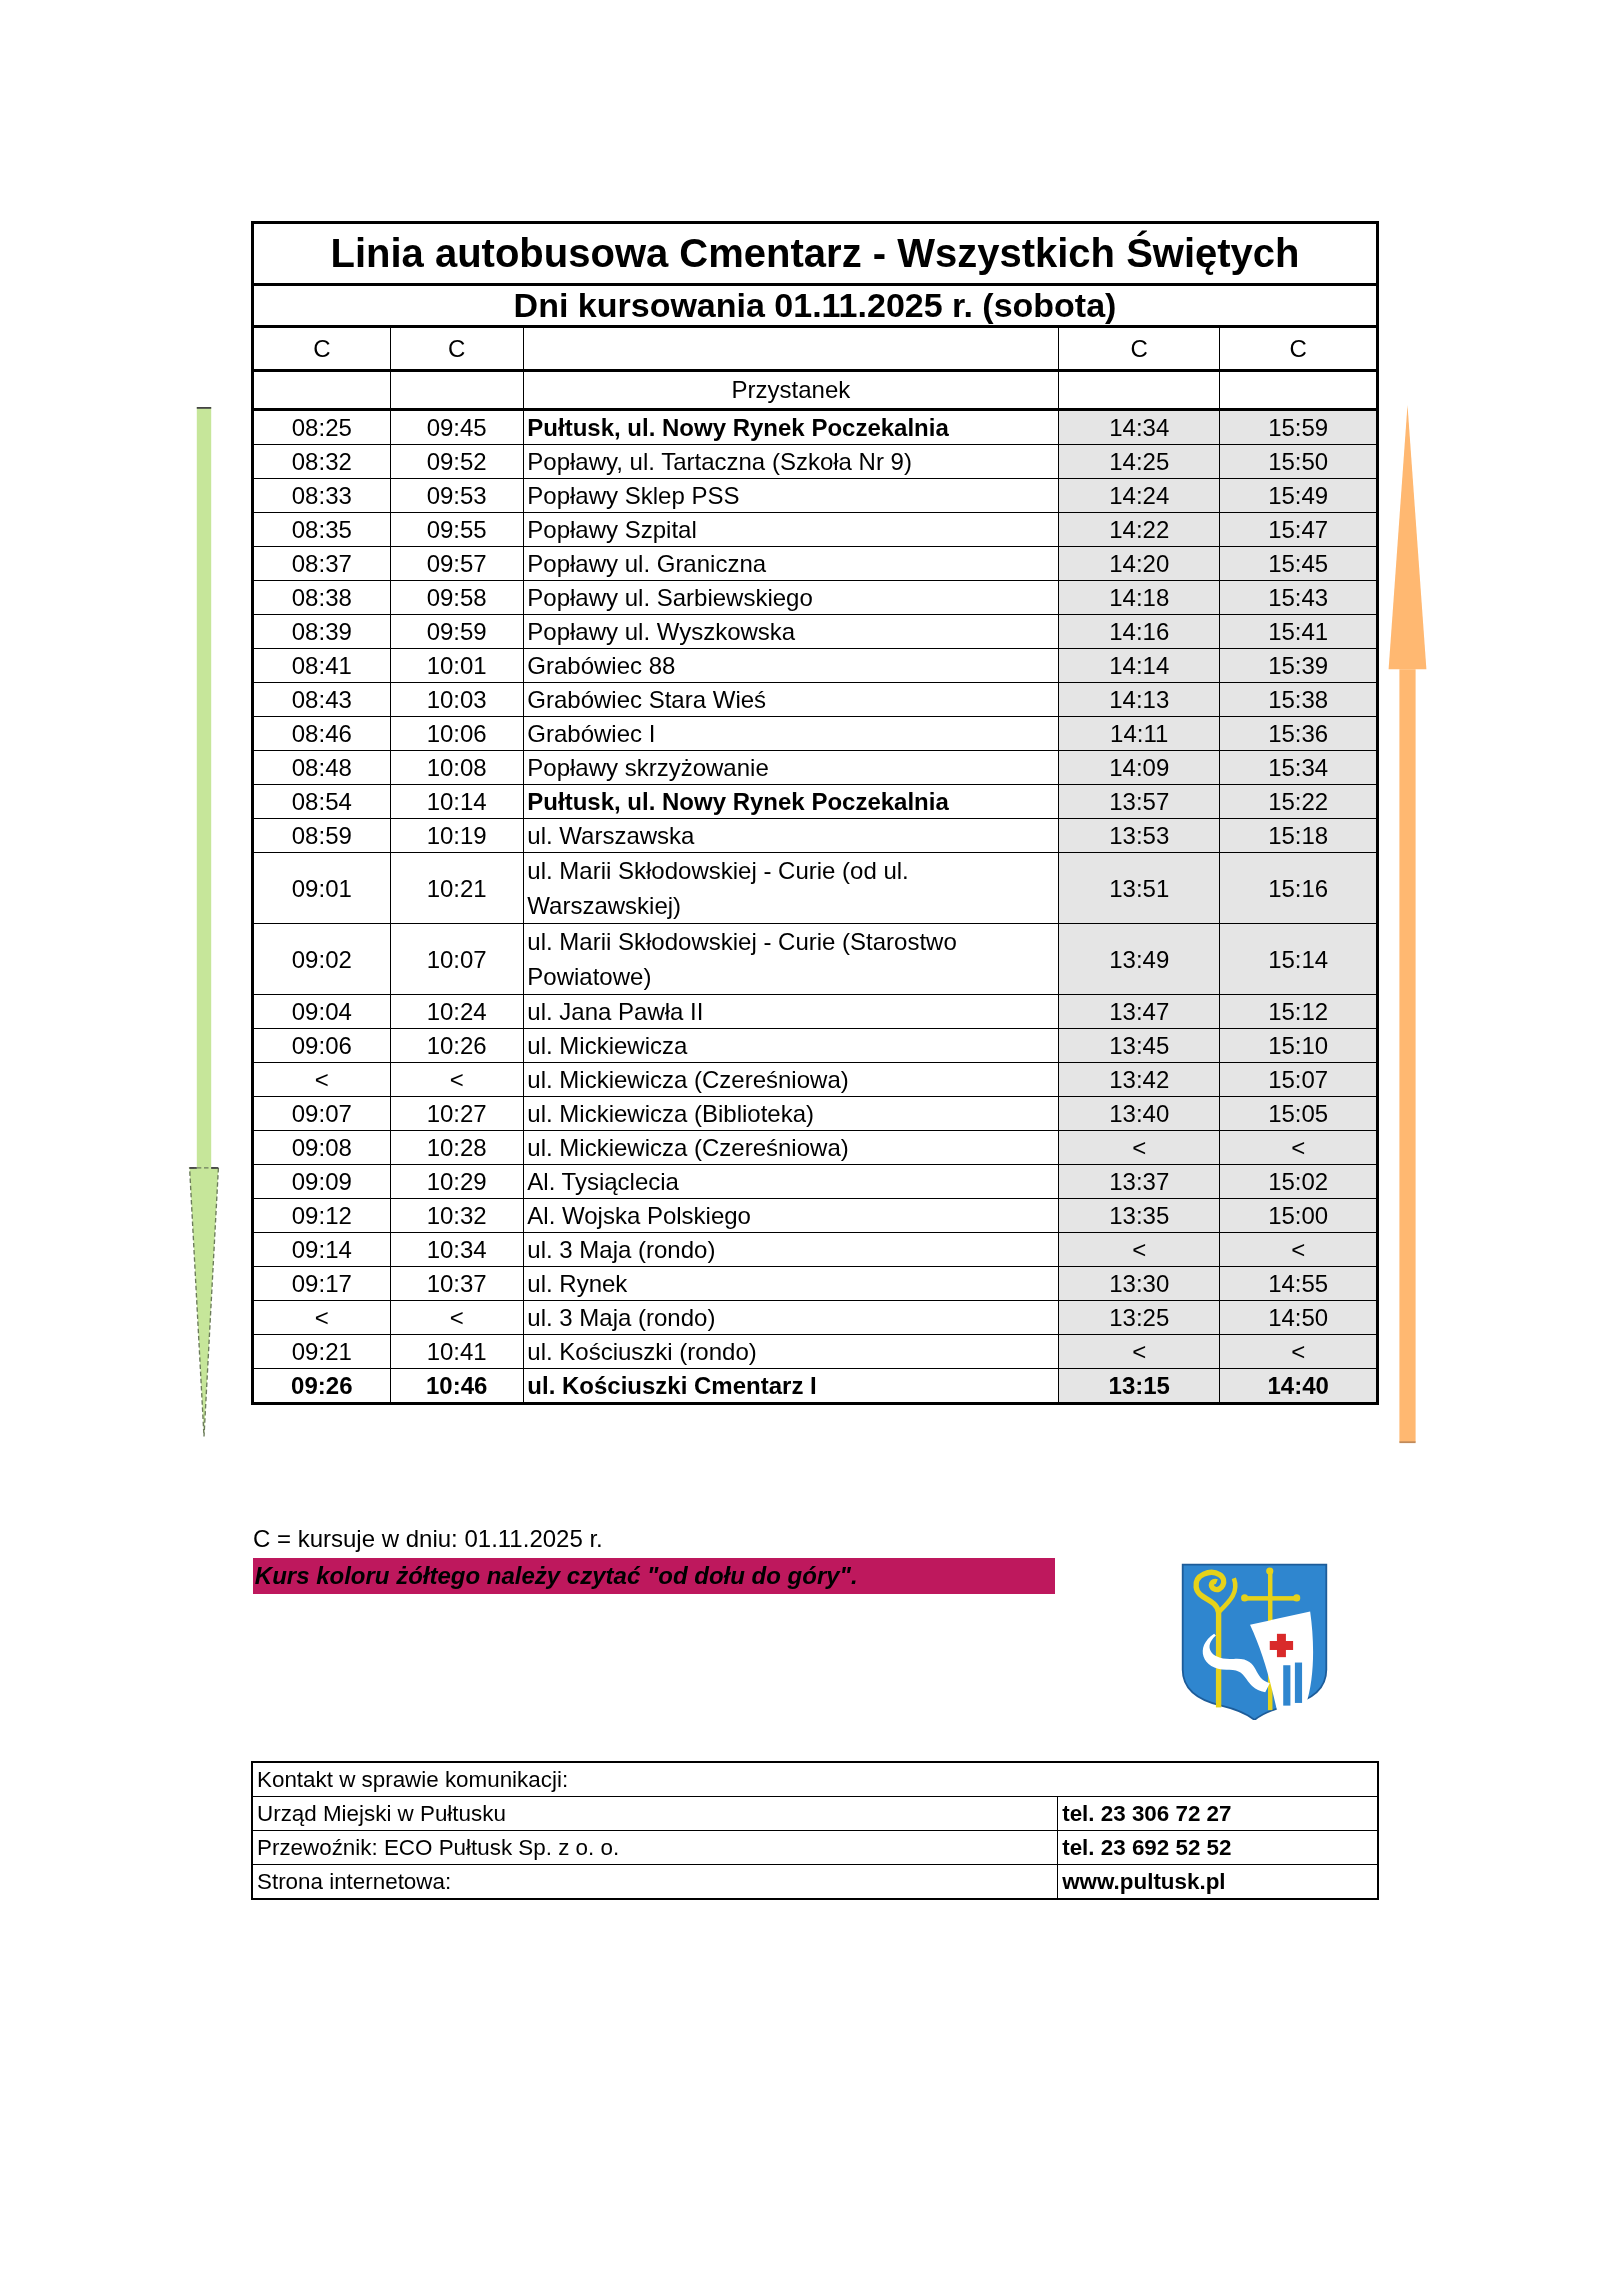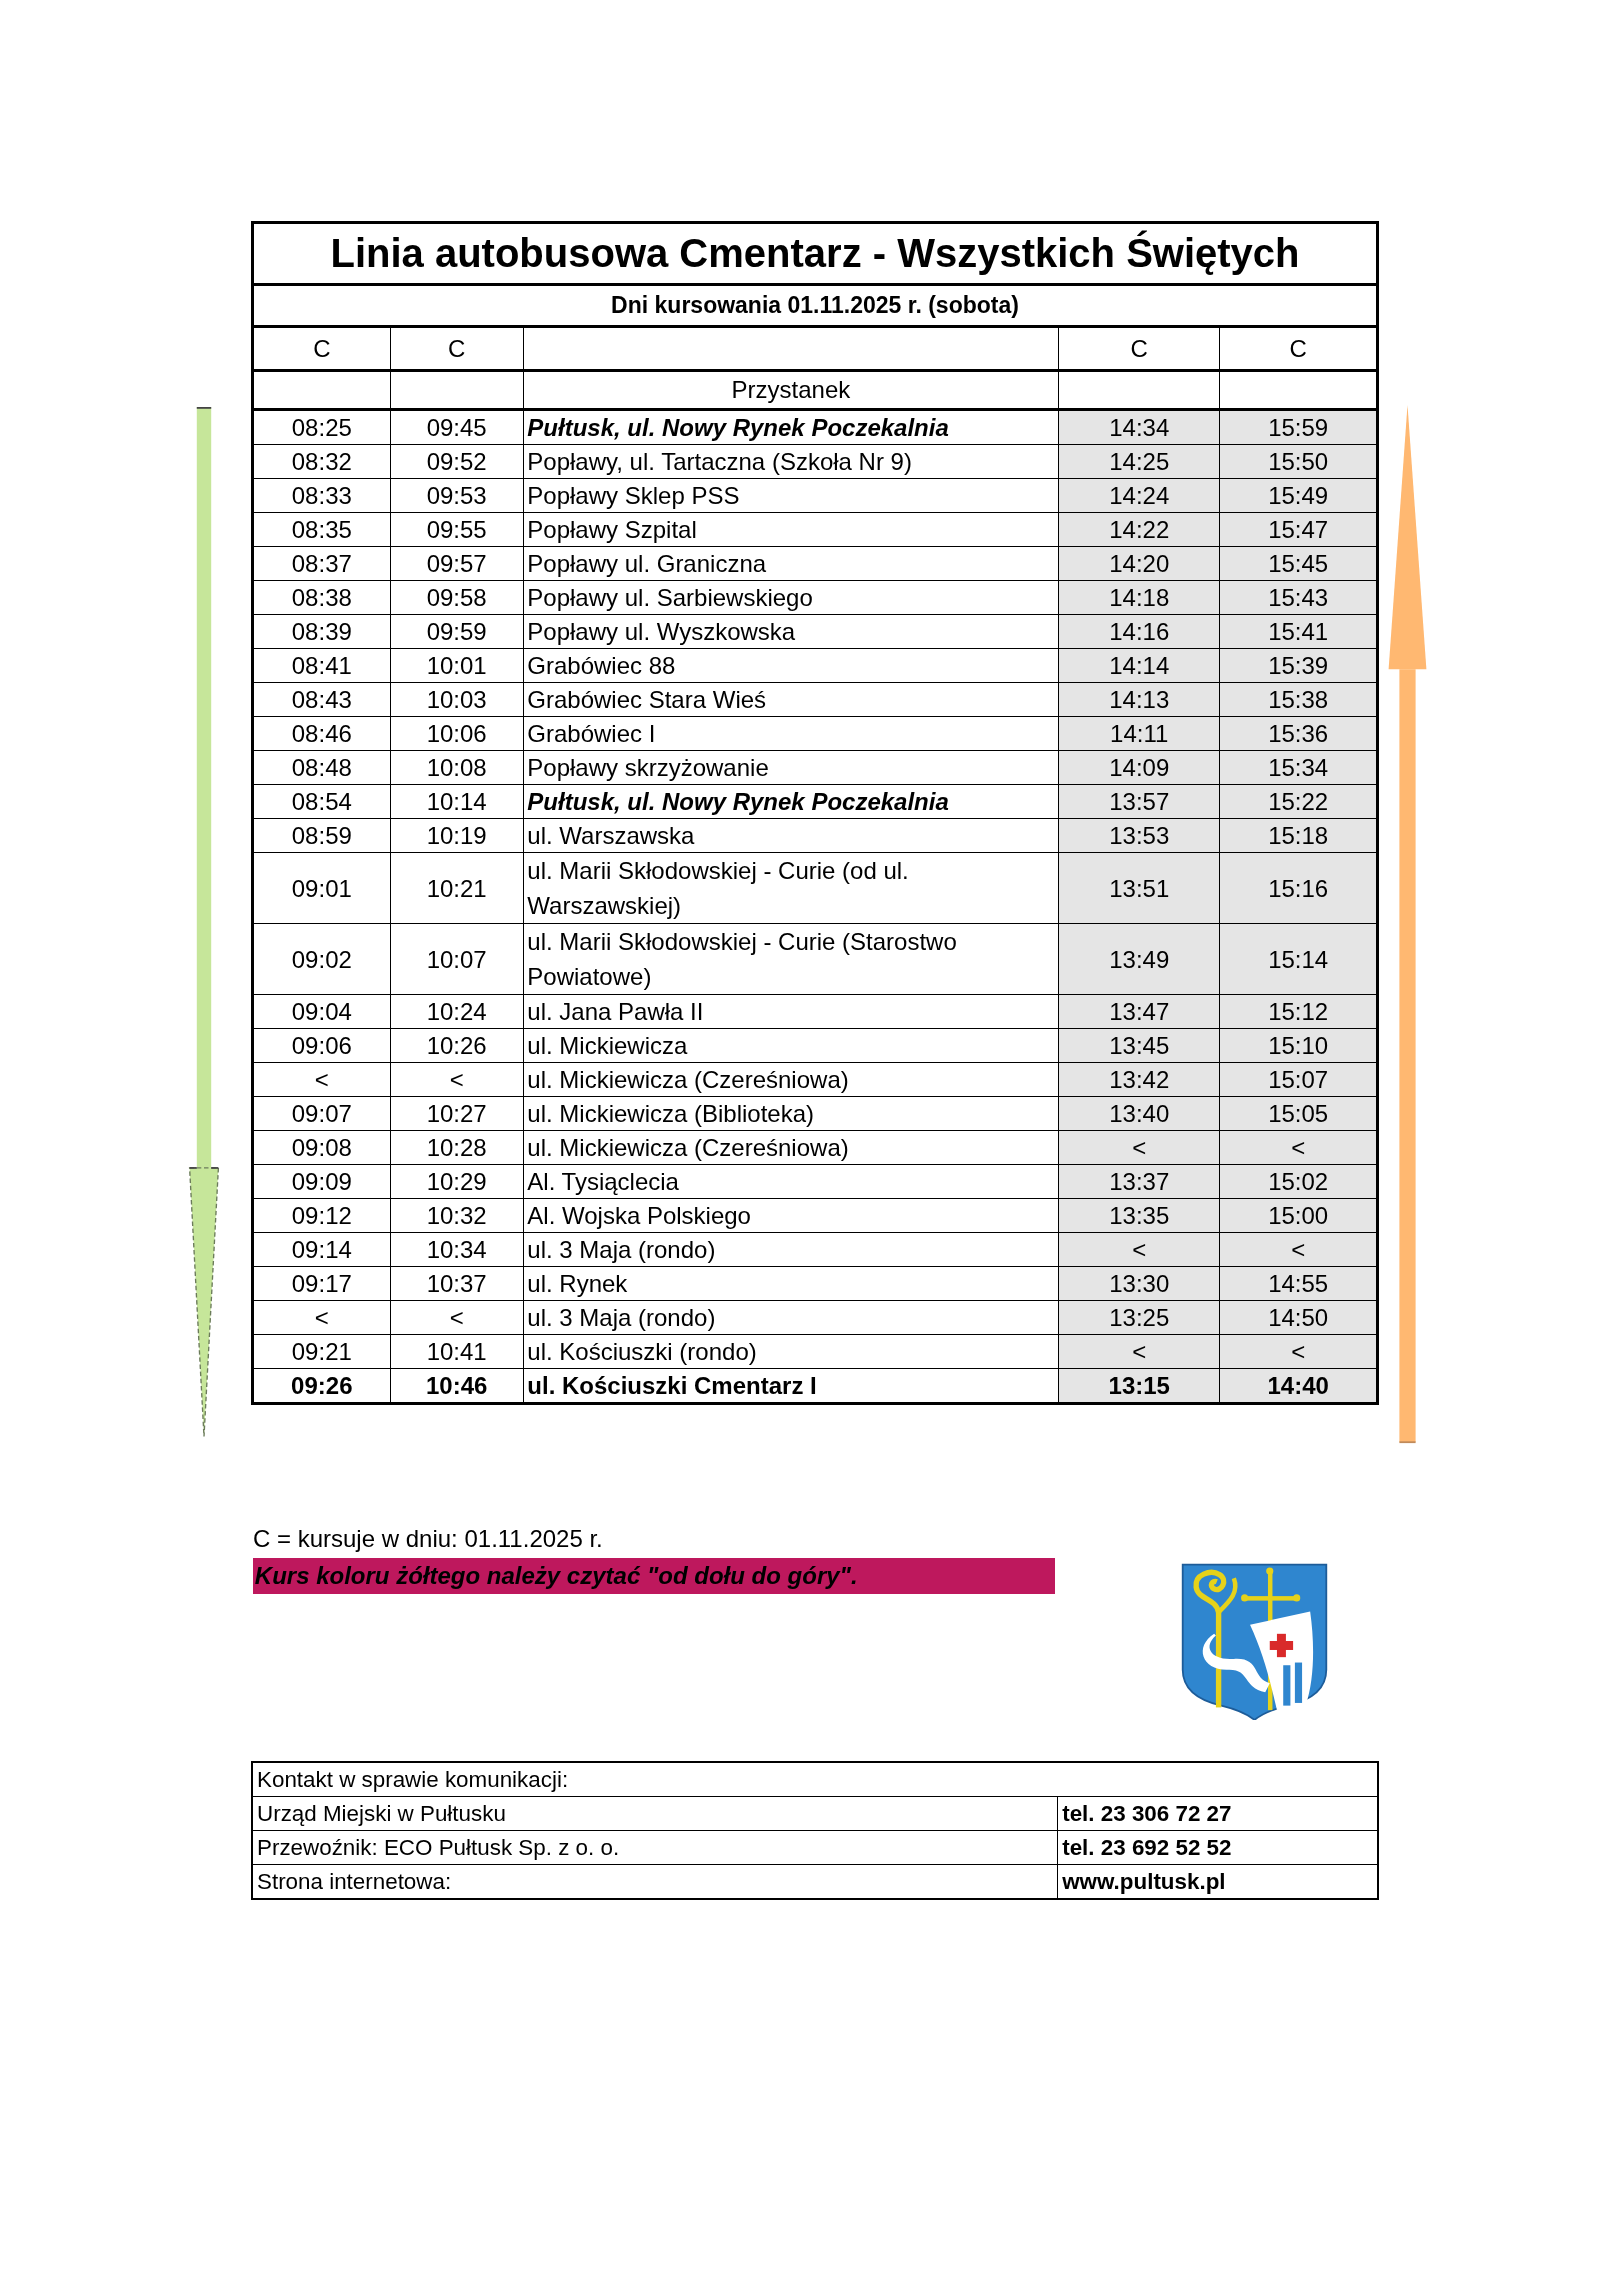--- a/index.html
+++ b/index.html
@@ -12,37 +12,37 @@
       border: 3.6px solid #000; box-sizing: border-box;
     }
     .title-row {
       height: 59px; border-bottom: 3.6px solid #000;
       display: flex; align-items: center; justify-content: center;
       font-weight: bold; font-size: 40px; letter-spacing: 0px;
     }
     .subtitle-row {
       height: 39px; border-bottom: 3.6px solid #000;
       display: flex; align-items: center; justify-content: center;
-      font-weight: bold; font-size: 23px;
+      font-weight: bold; font-size: 34px;
     }
     table.tt { border-collapse: collapse; width: 100%; table-layout: fixed; }
     table.tt td {
       border: 1.8px solid #000; padding: 0 3.6px; font-size: 24px;
       height: 33px; line-height: 33px; text-align: center; white-space: nowrap;
       overflow: hidden;
     }
     table.tt tr > td:first-child { border-left: none; }
     table.tt tr > td:last-child { border-right: none; }
     table.tt tr.hdr-c td { height: 41px; line-height: 41px; border-top: none; border-bottom: 3.6px solid #000; }
     table.tt tr.hdr-p td { height: 36px; line-height: 36px; border-bottom: 3.6px solid #000; }
     table.tt td.stop { text-align: left; padding-left: 3.6px; }
     table.tt td.yel { background: #e5e5e5; }
     table.tt tr.double td { height: 70px; line-height: 35px; }
     table.tt tr.double td.stop { white-space: normal; }
-    table.tt tr.bold-italic td.stop { font-weight: bold; font-style: italic; }
+    table.tt tr.bold-italic td.stop { font-weight: bold; }
     table.tt tr.final td { font-weight: bold; }
     table.tt tr:last-child td { border-bottom: none; }
     col.c1 { width: 136px; } col.c2 { width: 133px; } col.c3 { width: 535px; }
     col.c4 { width: 161px; } col.c5 { width: 156px; }
 
     .arrow-down { position: absolute; left: 186px; top: 407px; width: 36px; height: 1034px; }
     .arrow-up { position: absolute; left: 1385px; top: 405px; width: 45px; height: 1039px; }
 
     .legend-c {
       position: absolute; left: 253px; top: 1525px; font-size: 24px;

